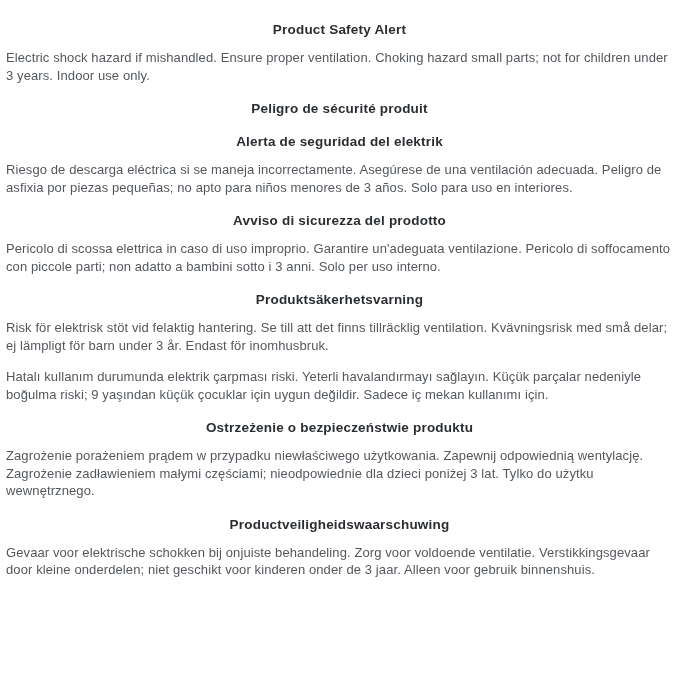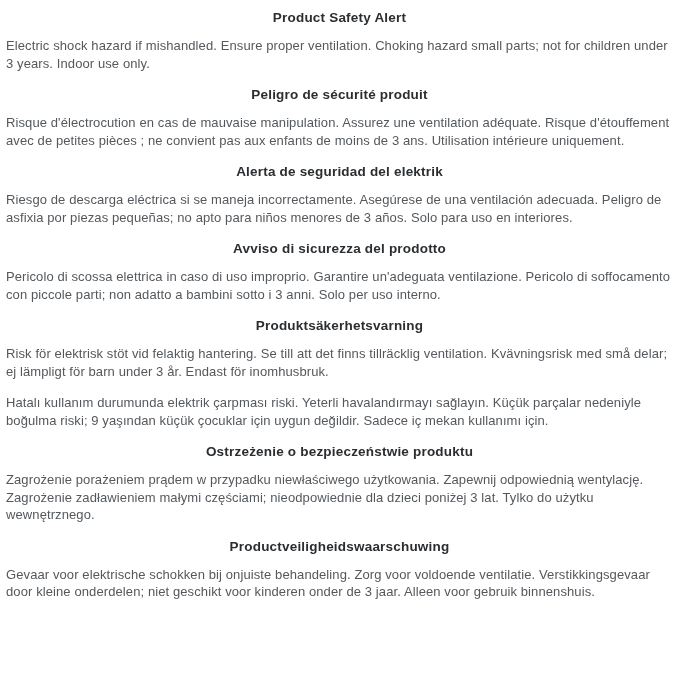--- a/index.html
+++ b/index.html
@@ -21,21 +21,21 @@
   }
   .safety-section {
     margin: 0;
   }
   .heading {
     font-size: 13.5px;
     line-height: 17px;
     font-weight: 700;
     color: #2b2e31;
     text-align: center;
-    margin: 4px 0 11px 0;
+    margin: 16px 0 11px 0;
     letter-spacing: 0.2px;
   }
   .body-text {
     font-size: 13px;
     line-height: 17.5px;
     font-weight: 400;
     color: #54585c;
     text-align: left;
     margin: 0 0 14px 0;
     letter-spacing: 0.1px;
@@ -47,21 +47,20 @@
 <div class="doc">
 
   <section class="safety-section">
     <h2 class="heading">Product Safety Alert</h2>
     <p class="body-text">Electric shock hazard if mishandled. Ensure proper ventilation. Choking hazard small parts; not for children under 3 years. Indoor use only.</p>
   </section>
 
 
   <section class="safety-section">
     <h2 class="heading">Peligro de sécurité produit</h2>
-    <p class="body-text">Risque d'électrocution en cas de mauvaise manipulation. Assurez une ventilation adéquate. Risque d'étouffement avec de petites pièces ; ne convient pas aux enfants de moins de 3 ans. Utilisation intérieure uniquement.</p>
   </section>
 
   <section class="safety-section">
     <h2 class="heading">Alerta de seguridad del elektrik</h2>
     <p class="body-text">Riesgo de descarga eléctrica si se maneja incorrectamente. Asegúrese de una ventilación adecuada. Peligro de asfixia por piezas pequeñas; no apto para niños menores de 3 años. Solo para uso en interiores.</p>
   </section>
 
   <section class="safety-section">
     <h2 class="heading">Avviso di sicurezza del prodotto</h2>
     <p class="body-text">Pericolo di scossa elettrica in caso di uso improprio. Garantire un'adeguata ventilazione. Pericolo di soffocamento con piccole parti; non adatto a bambini sotto i 3 anni. Solo per uso interno.</p>

